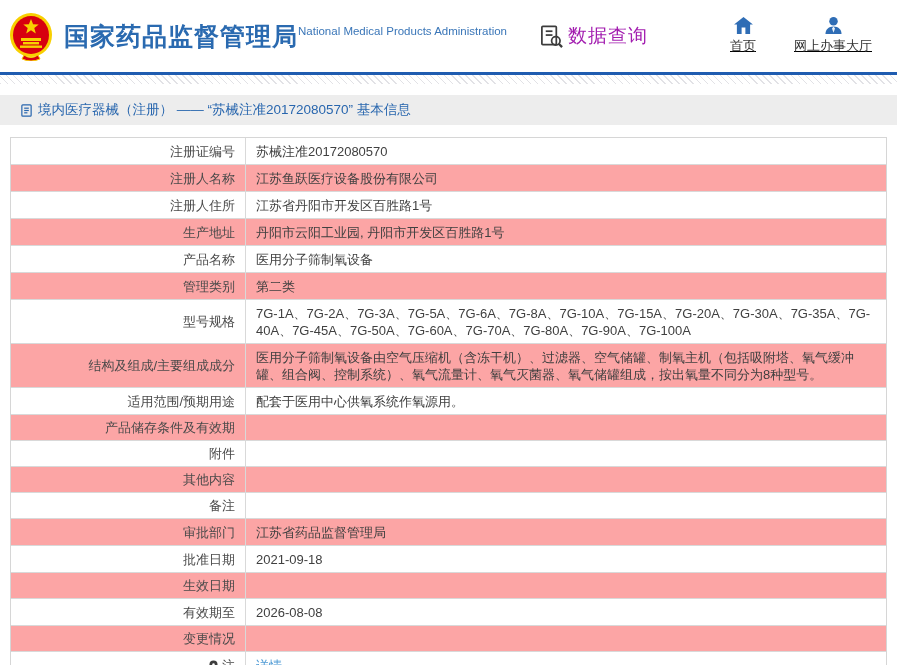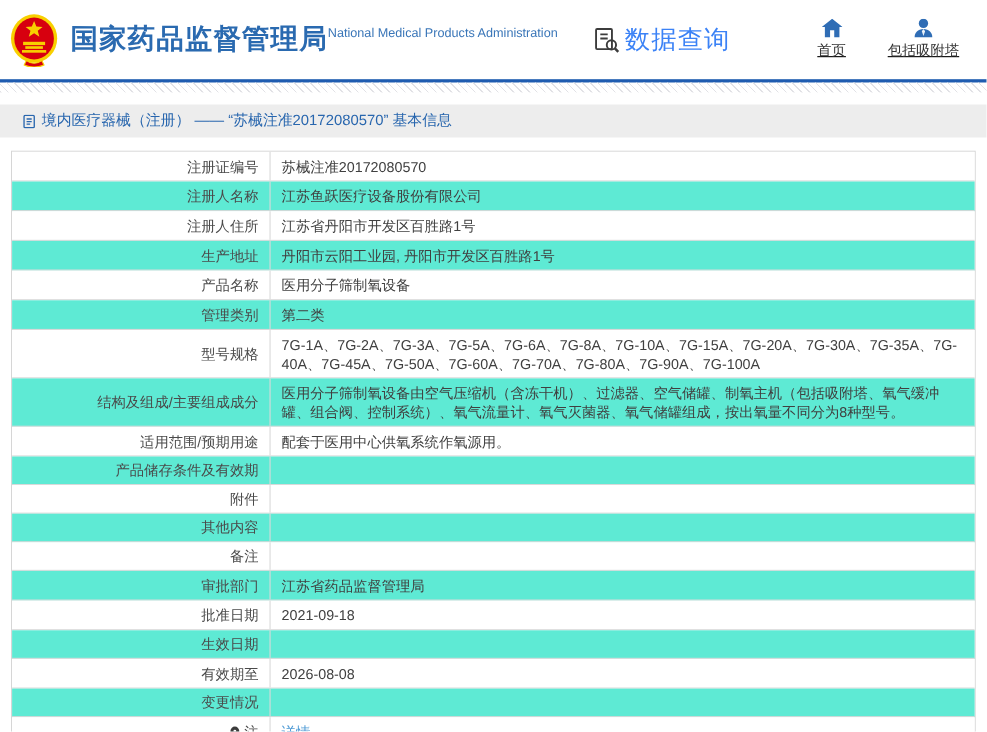--- a/index.html
+++ b/index.html
@@ -6,40 +6,40 @@
   html,body { width:897px; height:665px; background:#ffffff; overflow:hidden;
     font-family:"Liberation Sans","DejaVu Sans",sans-serif; }
 
   
   .header { height:72px; background:#fff; display:flex; align-items:center; padding:0 25px 0 8px; }
   .emblem { width:46px; height:50px; flex:0 0 auto; margin-right:10px; }
   .brand { display:flex; flex-direction:row; justify-content:center; }
   .brand-cn { color:#2a6ab0; font-size:25px; font-weight:bold; letter-spacing:1px; line-height:28px; }
   .brand-en { color:#3a76b8; font-size:11.5px; line-height:15px; margin-top:2px; }
   .dq { display:flex; align-items:center; margin-left:32px; gap:4px; }
-  .dq-label { font-size:23px; color:#3b82f6; letter-spacing:1px; }
+  .dq-label { font-size:19px; color:#a21caf; letter-spacing:1px; }
   .spacer { flex:1; }
   .nav { display:flex; gap:38px;text-decoration:underline; }
   .nav-item { display:flex; flex-direction:column; align-items:center; gap:3px; cursor:pointer; }
   .nav-item .lbl { font-size:13px; color:#333; white-space:nowrap; }
 
   
   .blue-rule { height:3px; background:#1f5cb0; }
   .hatch { height:9px;
     background:repeating-linear-gradient(45deg,#e2e2e6 0,#e2e2e6 1px,transparent 1px,transparent 5px); }
 
   
   .title-bar { margin-top:11px; height:30px; background:#ededed; display:flex; align-items:center; padding:0 20px; gap:5px; }
   .title-bar .txt { color:#2866ae; font-size:13.5px; }
 
   
   .table-wrap { margin:12px 10px 0 10px; border:1px solid #d6d6d6; }
   .row { display:flex; border-bottom:1px solid #d9d9d9; background:#fff; }
   .row:last-child { border-bottom:none; }
-  .row.alt { background:#5eead4; }
+  .row.alt { background:#fca5a5; }
   .cell { font-size:13px; color:#404040; line-height:17px; padding:4px 10px; min-height:25px; display:flex; align-items:center; }
   .cell.label { width:235px; flex:0 0 auto; justify-content:flex-end; text-align:center;
     border-right:1px solid #d9d9d9; color:#4a4a4a; gap:3px; }
   .cell.value { flex:1; text-align:left; display:block; padding-top:5px; }
   .cell.value a { color:#4f9bd5; text-decoration:none; cursor:pointer; }
 
   svg { display:block; }
 </style>
 </head>
 <body>
@@ -83,21 +83,21 @@
       <span class="lbl">首页</span>
     </div>
     <div class="nav-item">
       <span>
         <svg viewBox="0 0 20 18" width="19" height="17" fill="#2f6db5">
           <circle cx="10" cy="4.5" r="4.5"></circle>
           <path d="M10 10 C4.5 10 1.5 13.5 1.5 18 L18.5 18 C18.5 13.5 15.5 10 10 10 Z"></path>
           <path d="M10 10 l-1.6 2.2 1.6 4.5 1.6-4.5z" fill="#fff" opacity="0.9"></path>
         </svg>
       </span>
-      <span class="lbl">包括吸附塔</span>
+      <span class="lbl">网上办事大厅</span>
     </div>
   </div>
 </div>
 
 <div class="blue-rule"></div>
 <div class="hatch"></div>
 
 <div class="title-bar">
   <span>
     <svg viewBox="0 0 14 14" width="13" height="13" fill="none" stroke="#2866ae" stroke-width="1.3">

